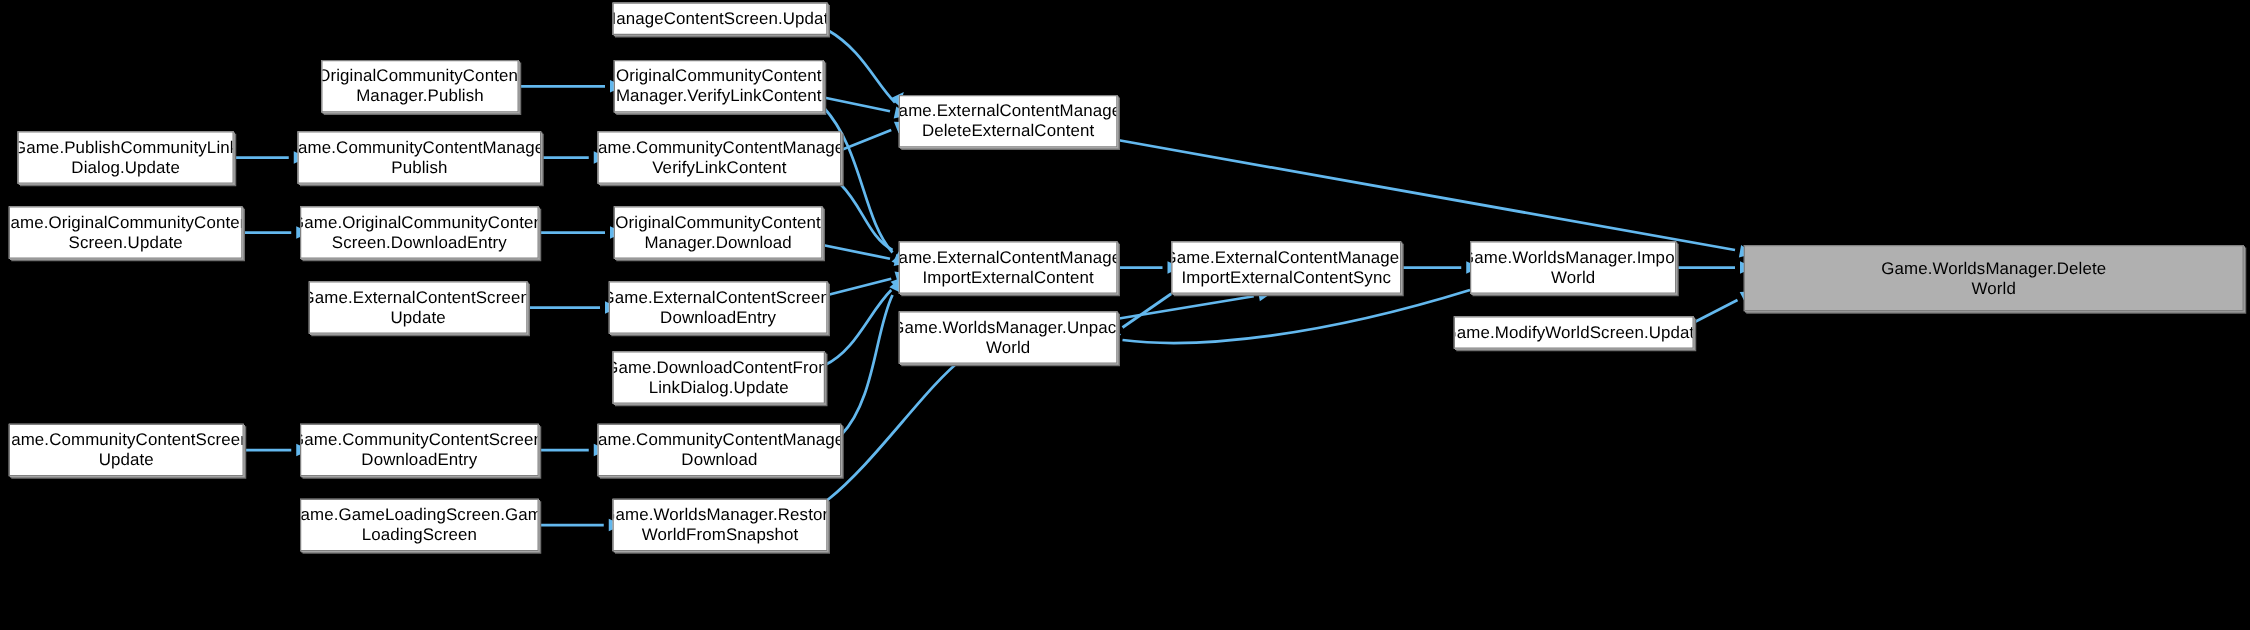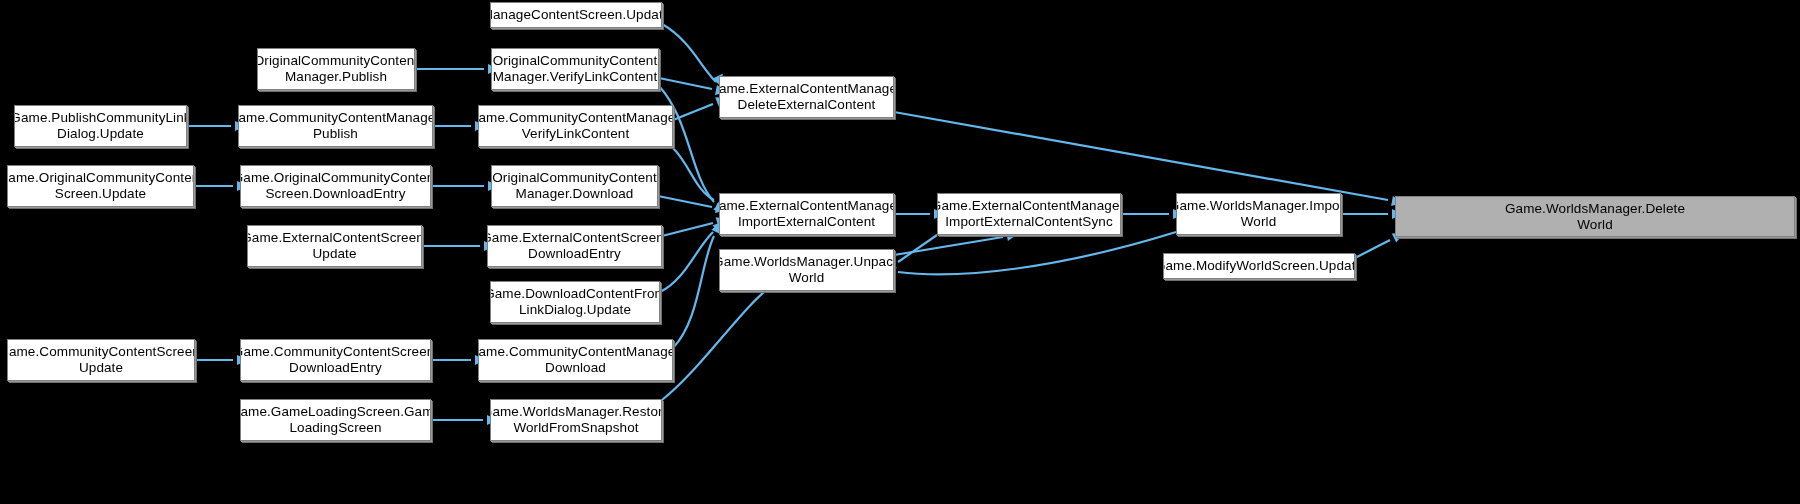--- a/index.html
+++ b/index.html
@@ -112,21 +112,21 @@
       <div class="node" style="left: 240px; top: 165px; width: 191px; height: 42px;">Game.OriginalCommunityContent
 Screen.DownloadEntry</div>
       <div class="node" style="left: 491px; top: 165px; width: 167px; height: 42px;">OriginalCommunityContent
 Manager.Download</div>
       <div class="node" style="left: 719px; top: 193px; width: 175px; height: 42px;">Game.ExternalContentManager.
 ImportExternalContent</div>
       <div class="node" style="left: 937px; top: 193px; width: 184px; height: 42px;">Game.ExternalContentManager.
 ImportExternalContentSync</div>
       <div class="node" style="left: 1176px; top: 193px; width: 165px; height: 42px;">Game.WorldsManager.Import
 World</div>
-      <div class="node highlight" style="left: 1395px; top: 196px; width: 400px; height: 41px;">Game.WorldsManager.Delete
+      <div class="node highlight" style="left: 1395px; top: 196px; width: 400px; height: 53px;">Game.WorldsManager.Delete
 World</div>
       <div class="node" style="left: 247px; top: 225px; width: 175px; height: 42px;">Game.ExternalContentScreen.
 Update</div>
       <div class="node" style="left: 487px; top: 225px; width: 175px; height: 42px;">Game.ExternalContentScreen.
 DownloadEntry</div>
       <div class="node" style="left: 719px; top: 249px; width: 175px; height: 42px;">Game.WorldsManager.Unpack
 World</div>
       <div class="node" style="left: 1163px; top: 253px; width: 192px; height: 26px;">Game.ModifyWorldScreen.Update</div>
       <div class="node" style="left: 490px; top: 281px; width: 170px; height: 42px;">Game.DownloadContentFrom
 LinkDialog.Update</div>

